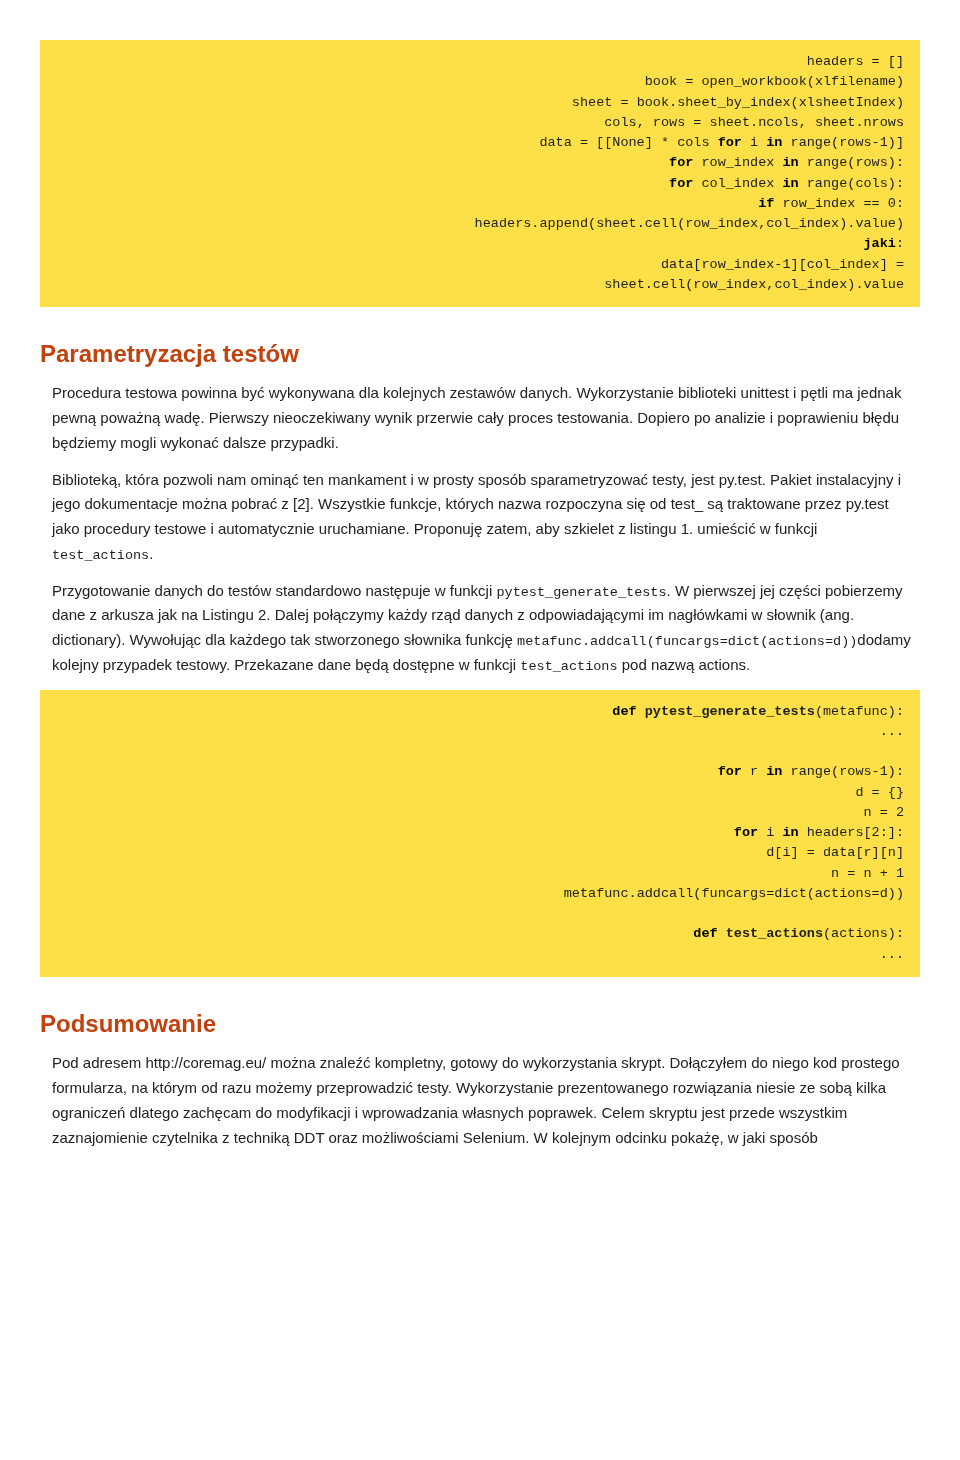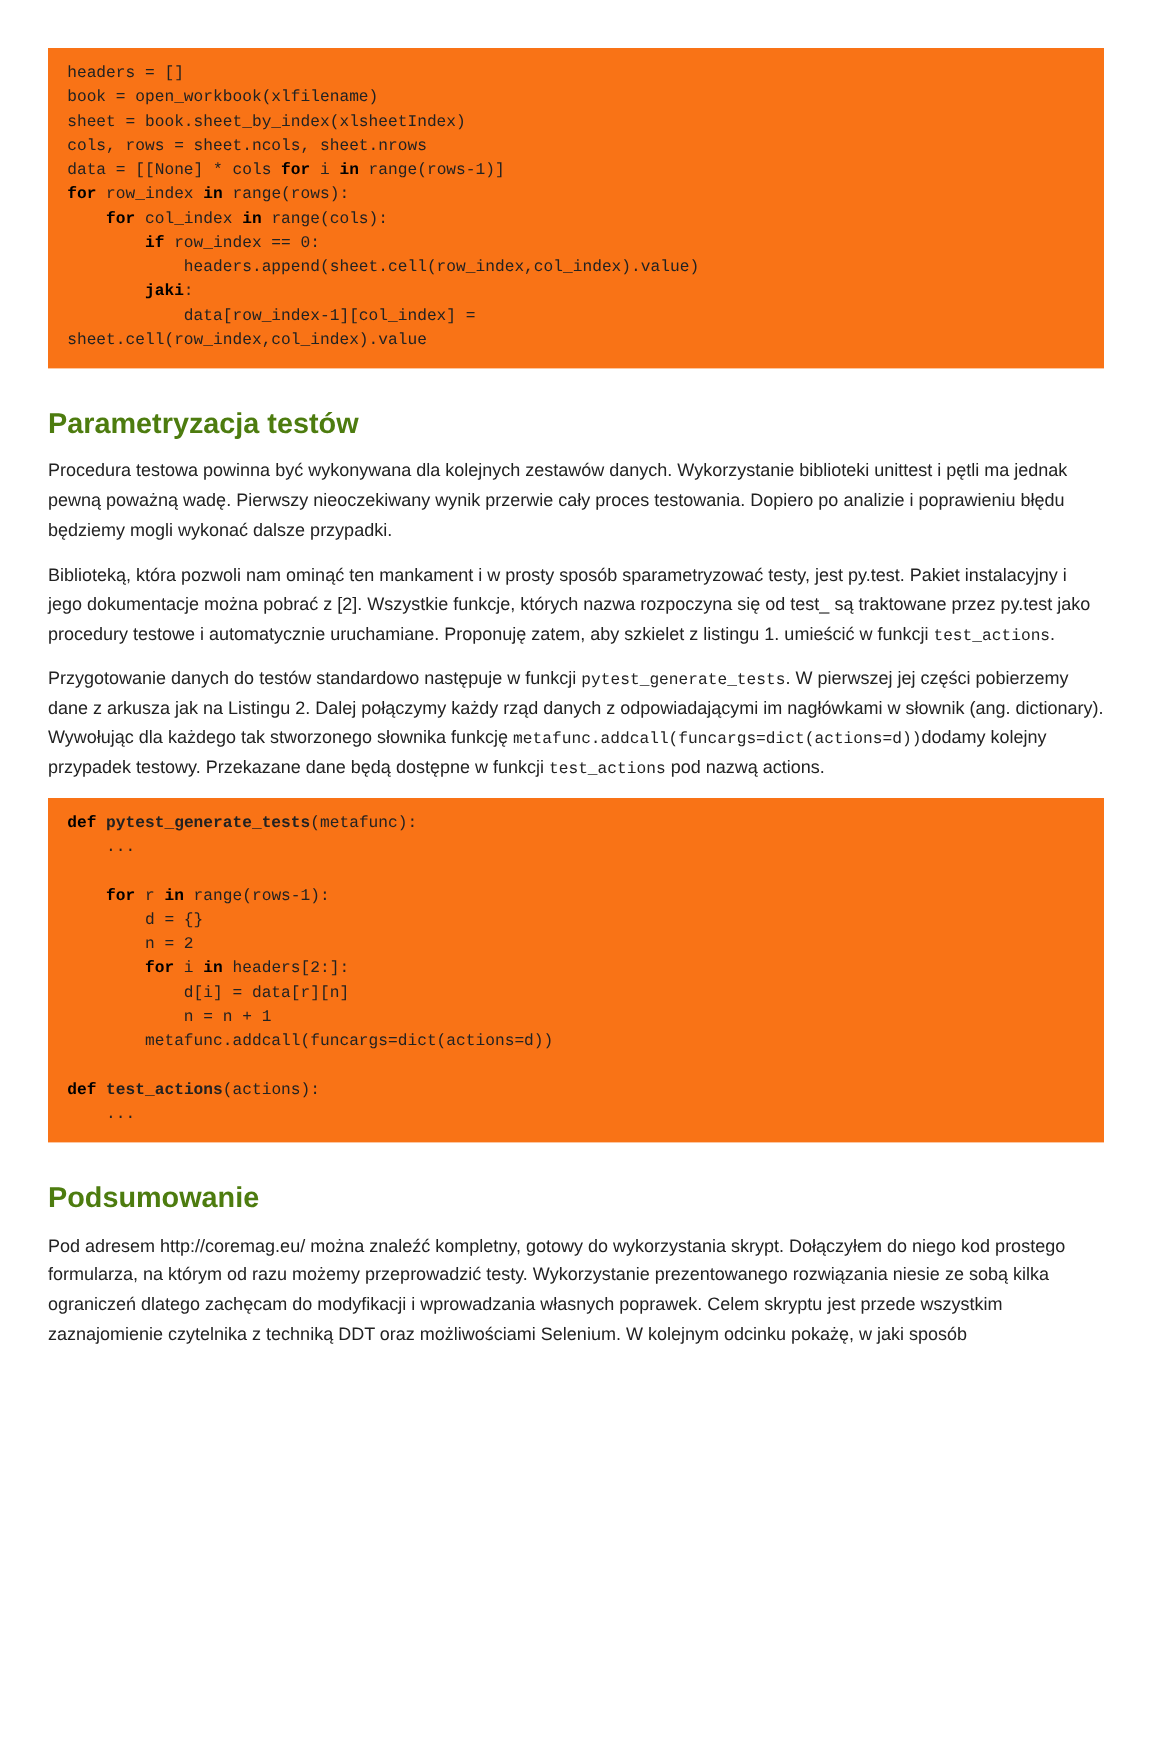--- a/index.html
+++ b/index.html
@@ -11,46 +11,48 @@
       background: #fff;
       padding: 30px 40px;
       max-width: 960px;
     }
     pre, code {
       font-family: 'Courier New', Courier, monospace;
       font-size: 13.5px;
       line-height: 1.5;
     }
     .code-block {
-      background: #f97316;
+      background: #fde047;
       border: none;
       padding: 12px 16px;
       margin: 10px 0 18px 0;
       white-space: pre;
       overflow-x: auto;
       color: #222;
+      text-align: right;
     }
     .code-inline {
       font-family: 'Courier New', Courier, monospace;
       font-size: 13.5px;
       color: #222;
     }
     h2 {
       font-size: 24px;
       font-weight: bold;
-      color: #4d7c0f;
+      color: #c2410c;
       margin-top: 28px;
       margin-bottom: 8px;
       font-family: Arial, sans-serif;
     }
     p {
       margin-bottom: 12px;
       font-family: Arial, sans-serif;
       font-size: 15px;
       line-height: 1.65;
+      margin-left: 12px;
     }
     .kw { font-weight: bold; color: #000; margin-top: 16px; }
   </style>
 </head>
 <body>
 
 <pre class="code-block"><span>headers = []
 book = open_workbook(xlfilename)
 sheet = book.sheet_by_index(xlsheetIndex)
 cols, rows = sheet.ncols, sheet.nrows

